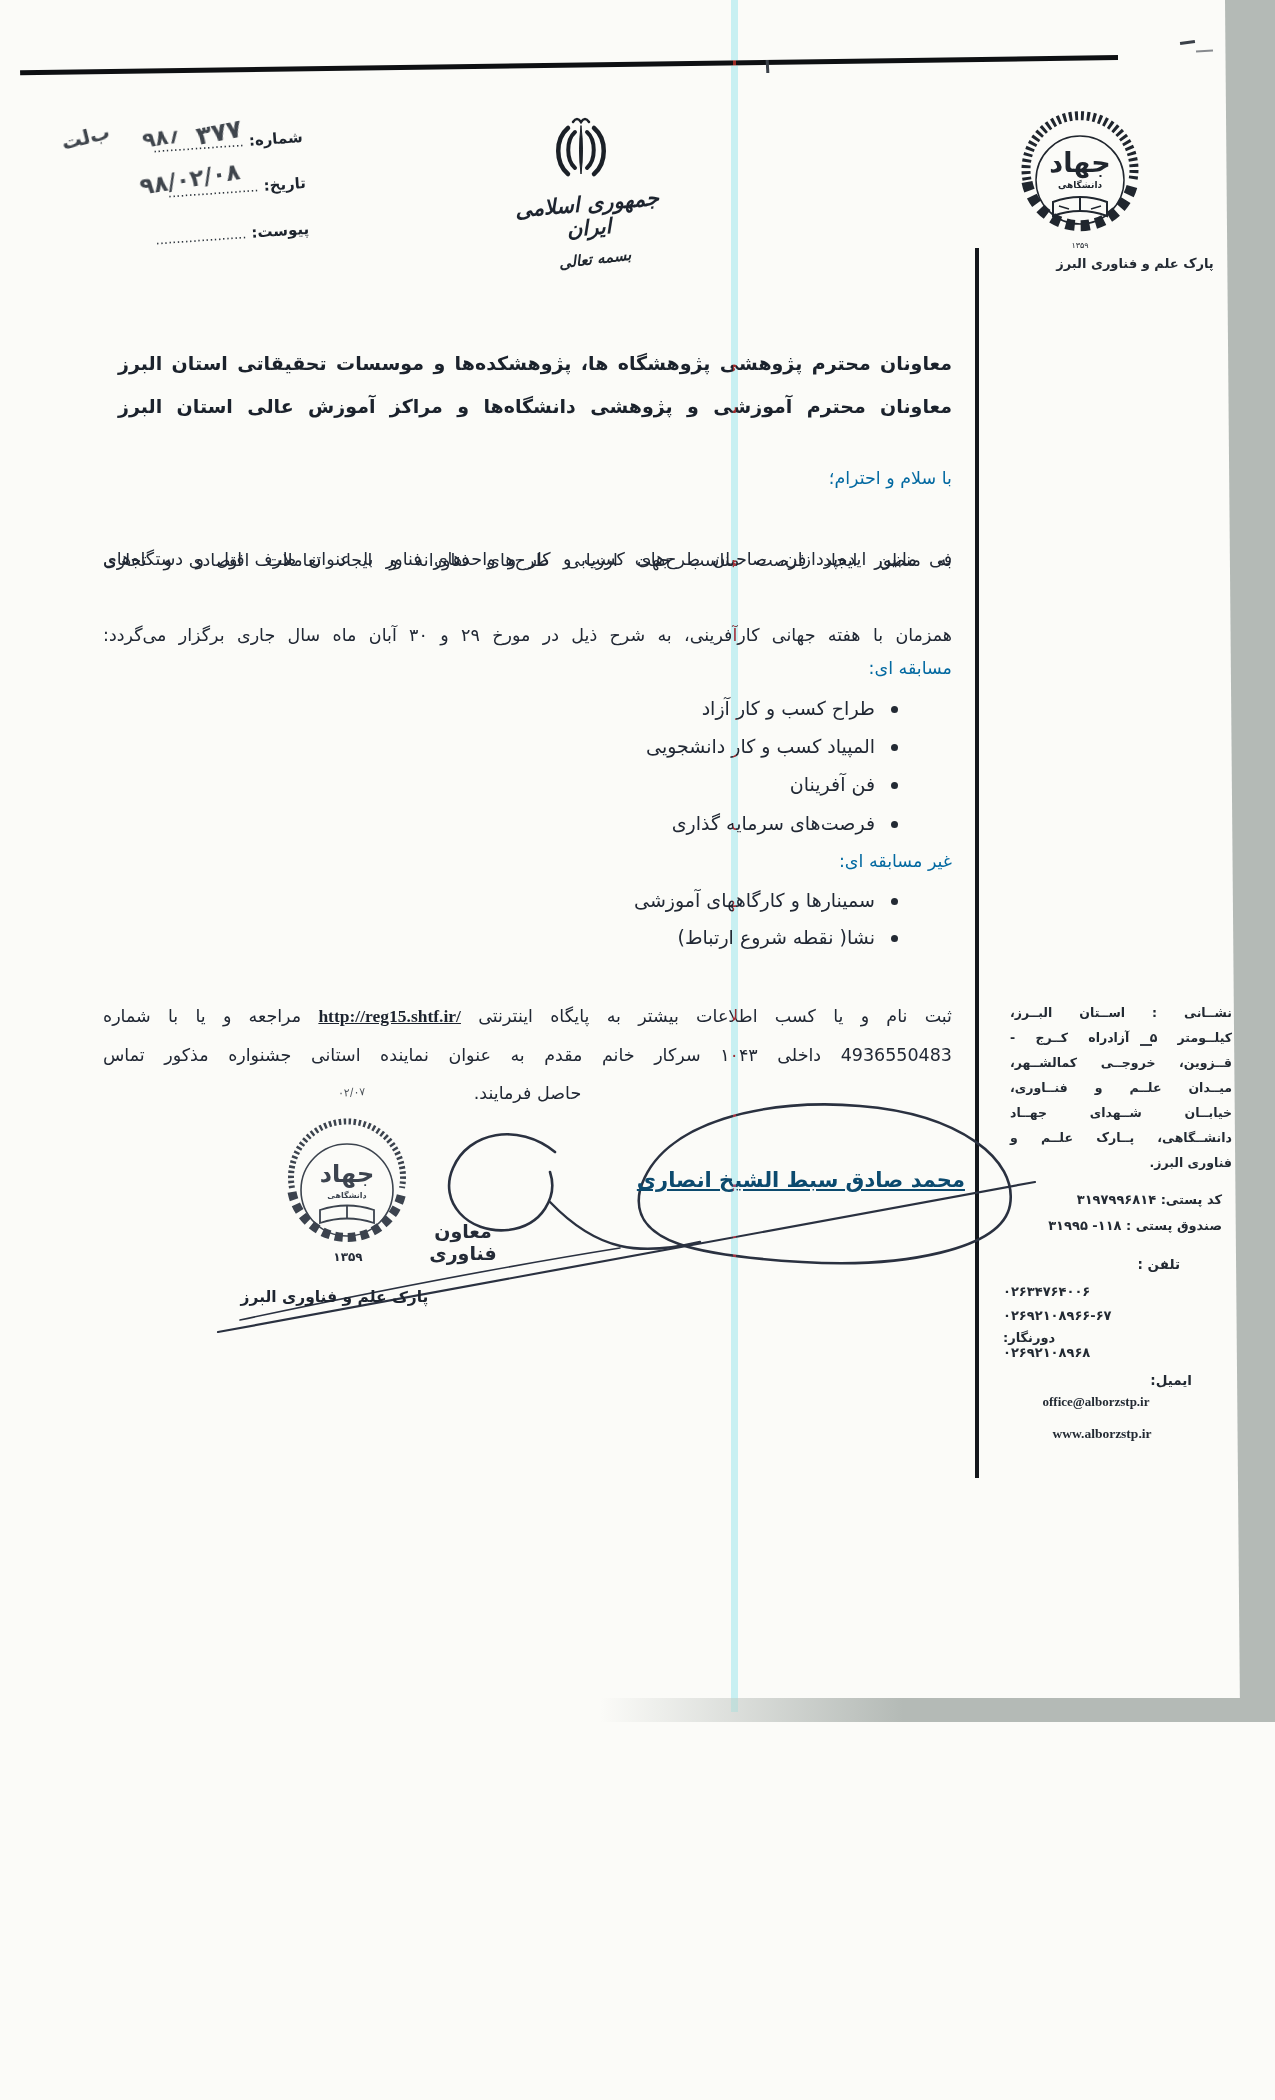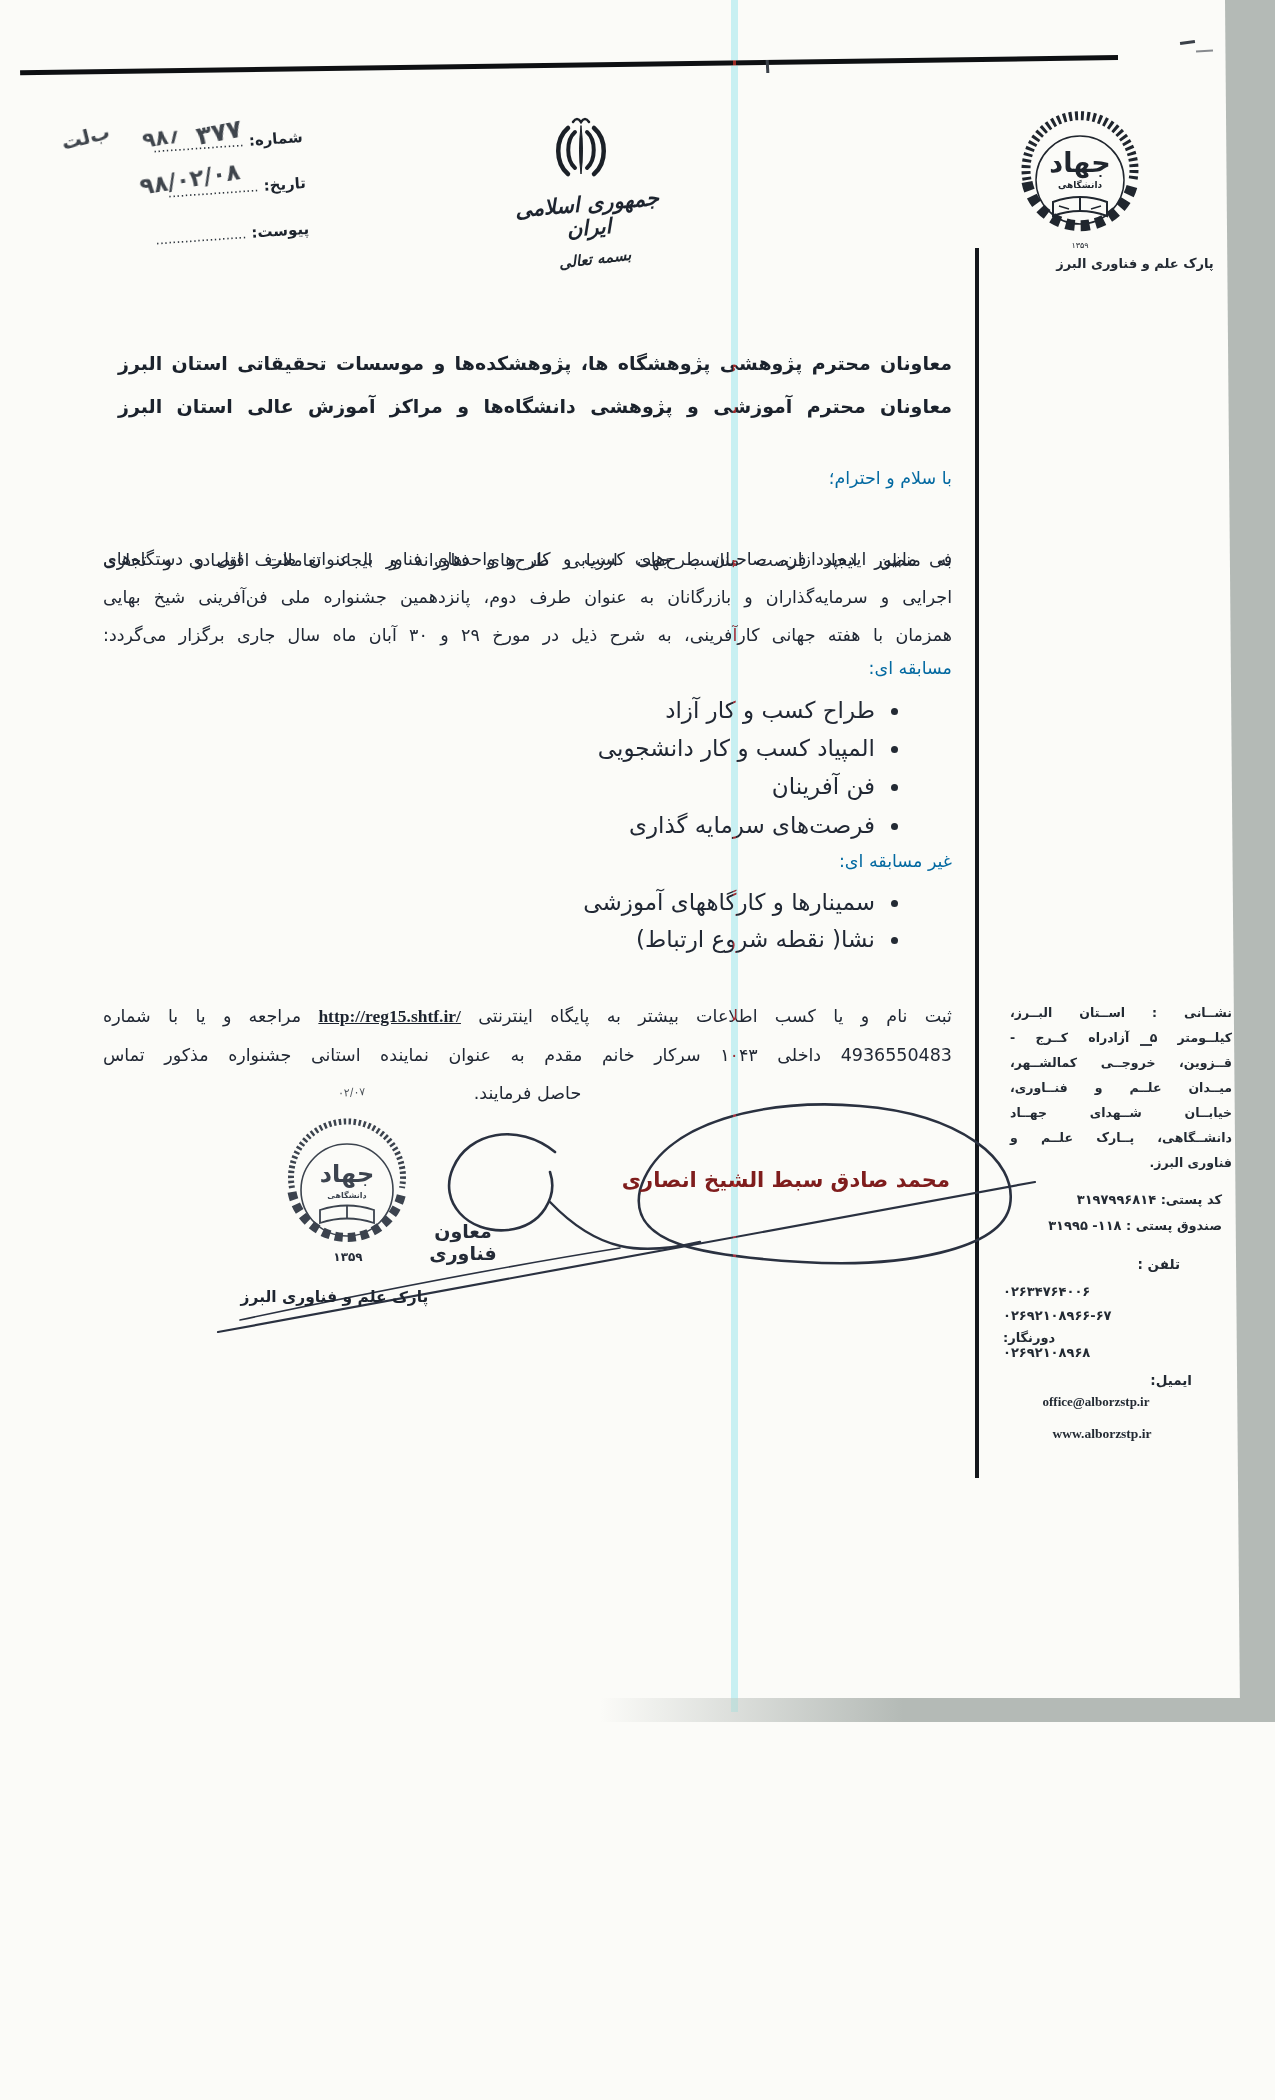--- a/index.html
+++ b/index.html
@@ -14,28 +14,28 @@
   .ref{left:22px;top:128px;width:280px;transform:rotate(-4deg);transform-origin:100% 0;}
   .ref-row{position:relative;height:46px;direction:rtl;text-align:right;font-size:15px;
            font-weight:bold;color:#1d242e;white-space:nowrap;padding-left:6px;}
   .dots{font-weight:normal;letter-spacing:1.5px;font-size:13px;color:#2a313a;}
   .hand{position:absolute;color:#2b323a;opacity:.9;filter:blur(.3px);white-space:nowrap;}
   
   .to{left:118px;width:834px;font-weight:bold;font-size:19px;color:#1b222c;line-height:30px;}
   .bodyline{left:103px;width:849px;font-size:17.5px;color:#212834;line-height:30px;}
   .indent{padding-right:30px;}
   .lbl{left:auto;right:323px;font-size:17.5px;color:#0369a1;}
-  .bullet-row{right:377px;direction:rtl;text-align:left;font-size:23px;color:#212834;white-space:nowrap;}
+  .bullet-row{right:377px;direction:rtl;text-align:left;font-size:19px;color:#212834;white-space:nowrap;}
   .bdot{display:inline-block;width:7px;height:7px;border-radius:50%;background:#232a34;
         vertical-align:middle;margin-left:16px;}
   .url{font-family:"Liberation Serif",serif;font-weight:bold;text-decoration:underline;
        color:#1c232e;unicode-bidi:embed;direction:ltr;}
   .tinynote{font-size:11px;color:#2c333c;transform:rotate(-3deg);opacity:.85;}
   
-  .sig-name{right:325px;font-weight:bold;font-size:21px;color:#7f1d1d;white-space:nowrap;}
+  .sig-name{right:310px;font-weight:bold;font-size:21px;color:#0c4a6e;white-space:nowrap;text-decoration:underline;}
   .sig-title{left:398px;width:130px;text-align:center;font-weight:bold;font-size:19px;color:#242b37;}
   .stamp-year{left:318px;width:60px;text-align:center;font-weight:bold;font-size:12px;color:#242b37;}
   .stamp-cap{left:222px;width:225px;text-align:center;font-weight:bold;font-size:15.5px;color:#1e2530;}
   
   .divider{left:975px;top:248px;width:4px;height:1230px;background:#14171c;}
   .side{color:#232a33;font-weight:bold;}
   .addr-line{right:43px;width:222px;font-size:12.5px;line-height:24px;white-space:nowrap;}
   .latin{font-family:"Liberation Serif",serif;font-weight:bold;}
   
   .rule{left:20px;top:55px;width:1098px;height:5px;background:#0e1013;
@@ -112,21 +112,20 @@
   <div class="abs fa side" style="right:40px;top:256px;width:200px;text-align:center;font-size:13px;">پارک علم و فناوری البرز</div>
 
   <div class="abs divider"></div>
 
   <div class="abs fa to just" style="top:348px;">معاونان محترم پژوهشی پژوهشگاه ها، پژوهشکده‌ها و موسسات تحقیقاتی استان البرز</div>
   <div class="abs fa to just" style="top:391px;">معاونان محترم آموزشی و پژوهشی دانشگاه‌ها و مراکز آموزش عالی استان البرز</div>
 
   <div class="abs fa lbl rt" style="top:468px;">با سلام و احترام؛</div>
   <div class="abs fa bodyline just indent" style="top:506px;margin-top:39px;">به منظور ایجاد فرصت مناسب جهت ارزیابی طرح‌های فناورانه و ایجاد تعاملات اقتصادی و تجاری</div>
   <div class="abs fa bodyline just" style="top:544px;">فی مابین ایده‌پردازان، صاحبان طرح‌های کسب و کار و واحدهای فناور با عنوان طرف اول و دستگاه‌های</div>
-  <div class="abs fa bodyline just" style="top:582px;">اجرایی و سرمایه‌گذاران و بازرگانان به عنوان طرف دوم، پانزدهمین جشنواره ملی فن‌آفرینی شیخ بهایی</div>
   <div class="abs fa bodyline just" style="top:620px;">همزمان با هفته جهانی کارآفرینی، به شرح ذیل در مورخ ۲۹ و ۳۰ آبان ماه سال جاری برگزار می‌گردد:</div>
 
   <div class="abs fa lbl rt" style="top:658px;">مسابقه ای:</div>
   <div class="abs bullet-row" style="top:697px;"><span class="bdot"></span><span>طراح کسب و کار آزاد</span></div>
   <div class="abs bullet-row" style="top:735px;"><span class="bdot"></span><span>المپیاد کسب و کار دانشجویی</span></div>
   <div class="abs bullet-row" style="top:773px;"><span class="bdot"></span><span>فن آفرینان</span></div>
   <div class="abs bullet-row" style="top:812px;"><span class="bdot"></span><span>فرصت‌های سرمایه گذاری</span></div>
 
   <div class="abs fa lbl rt" style="top:851px;">غیر مسابقه ای:</div>
   <div class="abs bullet-row" style="top:889px;"><span class="bdot"></span><span>سمینارها و کارگاههای آموزشی</span></div>

